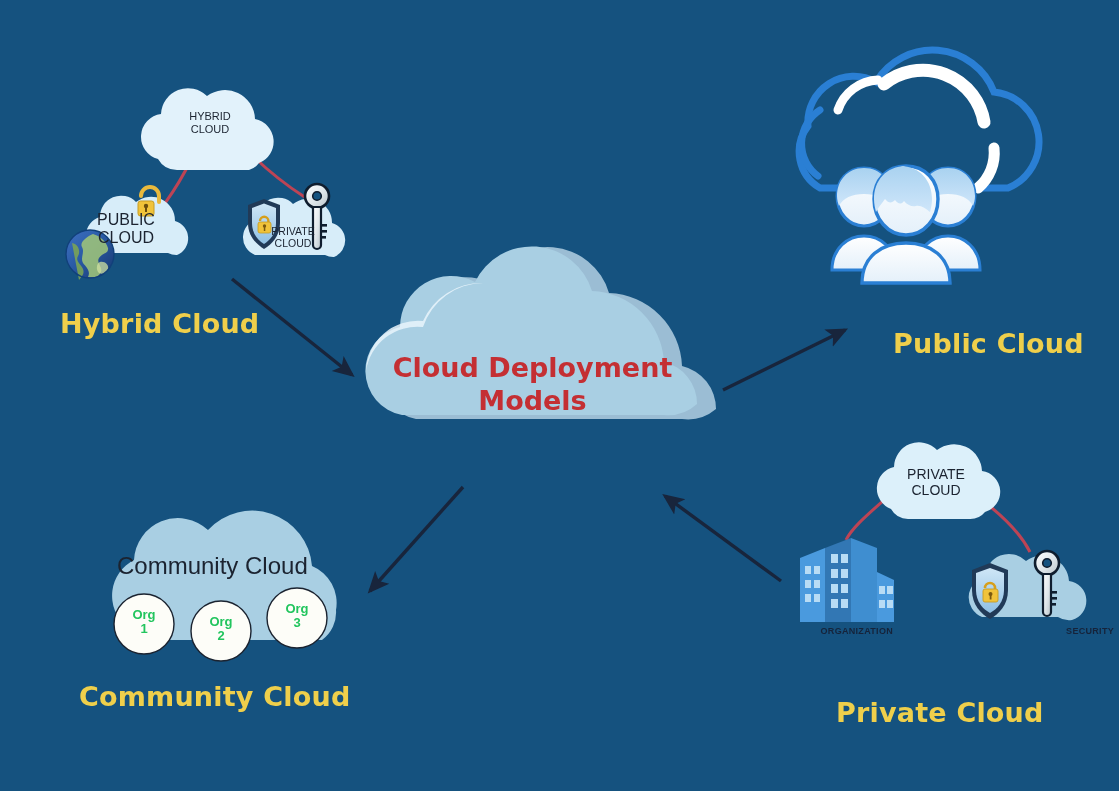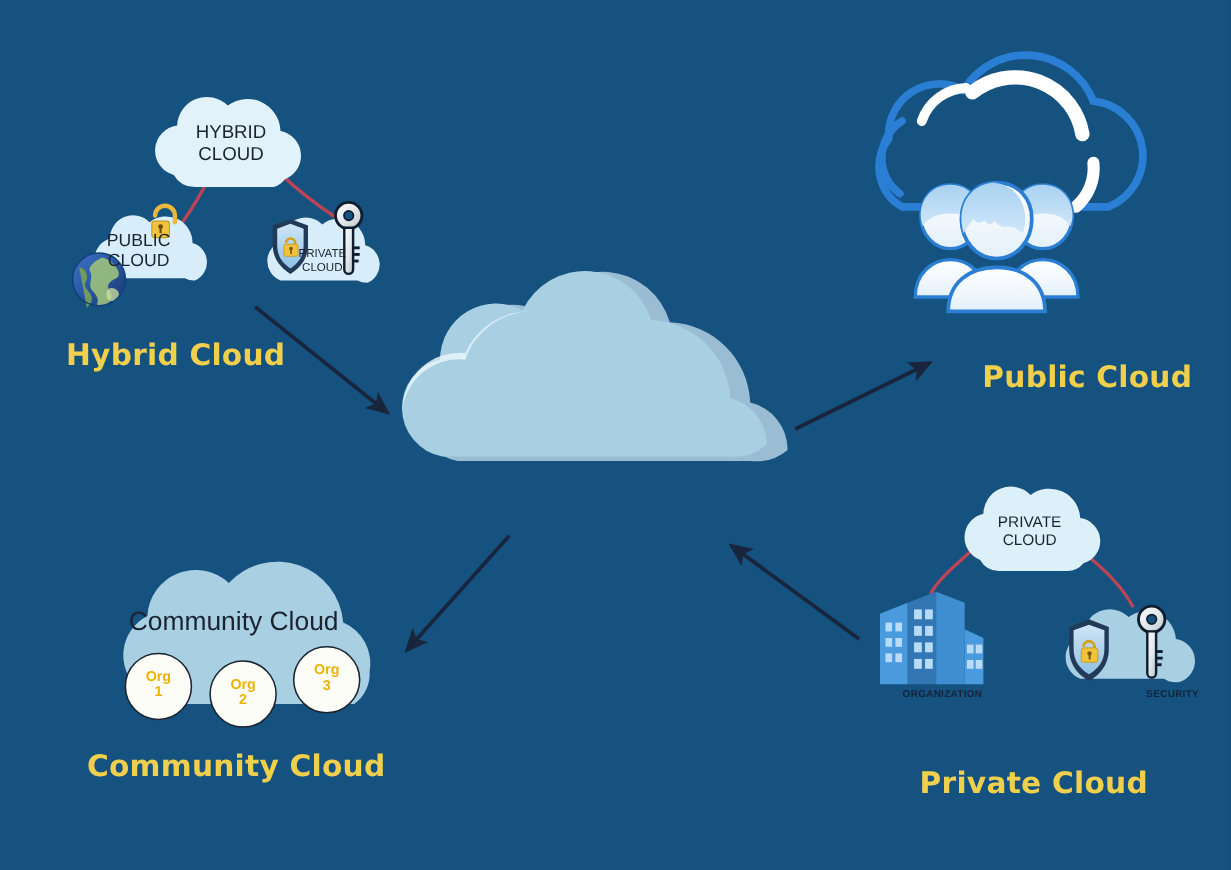--- a/index.html
+++ b/index.html
@@ -53,21 +53,21 @@
     position: absolute;
     color: #16233a;
     font-weight: bold;
     font-family: "Liberation Sans", sans-serif;
     letter-spacing: 0.3px;
     text-align: right;
     white-space: nowrap;
   }
   .org-text {
     position: absolute;
-    color: #eab308;
+    color: #22c55e;
     font-weight: bold;
     text-align: center;
     line-height: 1.05;
     white-space: pre-line;
     font-family: "Liberation Sans", sans-serif;
     font-size: 13px;
   }
   .community-title {
     position: absolute;
     color: #1b2330;
@@ -322,22 +322,24 @@
     </g>
 
     <g>
       <line x1="232" y1="279" x2="352" y2="375" stroke="#18253c" stroke-width="3.4" marker-end="url(#arrowHead)"></line>
       <line x1="723" y1="390" x2="845" y2="330" stroke="#18253c" stroke-width="3.4" marker-end="url(#arrowHead)"></line>
       <line x1="463" y1="487" x2="370" y2="591" stroke="#18253c" stroke-width="3.4" marker-end="url(#arrowHead)"></line>
       <line x1="781" y1="581" x2="665" y2="496" stroke="#18253c" stroke-width="3.4" marker-end="url(#arrowHead)"></line>
     </g>
   </svg>
 
-
-  <div class="cloud-cap-text" style="left:155px; top:110px; width:110px; font-size:17px;">HYBRID
+  <div class="center-text" style="left:345px; top:352px; width:375px; font-size:27px;">Cloud Deployment
+Models</div>
+
+  <div class="cloud-cap-text" style="left:155px; top:110px; width:110px; font-size:11px;">HYBRID
 CLOUD</div>
   <div class="cloud-cap-text" style="left:83px; top:211px; width:86px; font-size:16px;">PUBLIC
 CLOUD</div>
   <div class="cloud-cap-text" style="left:253px; top:225px; width:80px; font-size:10.5px;">PRIVATE
 CLOUD</div>
 
   <div class="label-yellow" style="left:60px; top:308px; font-size:27px;">Hybrid Cloud</div>
 
   <div class="label-yellow" style="left:893px; top:328px; font-size:27px;">Public Cloud</div>
 
@@ -346,16 +348,16 @@
 1</div>
   <div class="org-text" style="left:196px; top:615px; width:50px;">Org
 2</div>
   <div class="org-text" style="left:272px; top:602px; width:50px;">Org
 3</div>
   <div class="label-yellow" style="left:79px; top:681px; font-size:27px;">Community Cloud</div>
 
   <div class="cloud-cap-text" style="left:888px; top:466px; width:96px; font-size:14px;">PRIVATE
 CLOUD</div>
   <div class="tiny-cap" style="left:797px; top:626px; width:96px; font-size:9px;">ORGANIZATION</div>
-  <div class="tiny-cap" style="left:1000px; top:626px; width:90px; font-size:9px;">SECURITY</div>
+  <div class="tiny-cap" style="left:1024px; top:626px; width:90px; font-size:9px;">SECURITY</div>
   <div class="label-yellow" style="left:836px; top:697px; font-size:27px;">Private Cloud</div>
 
 </div>
 
 </body></html>

